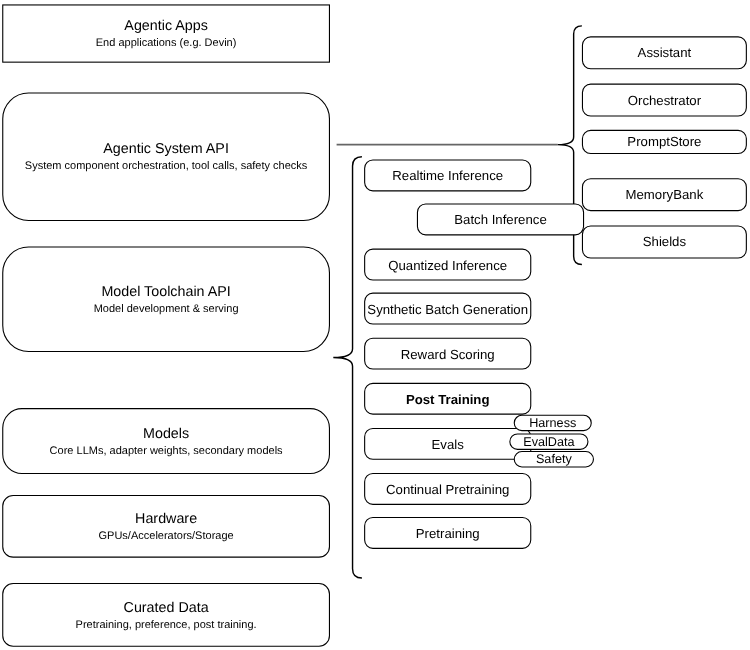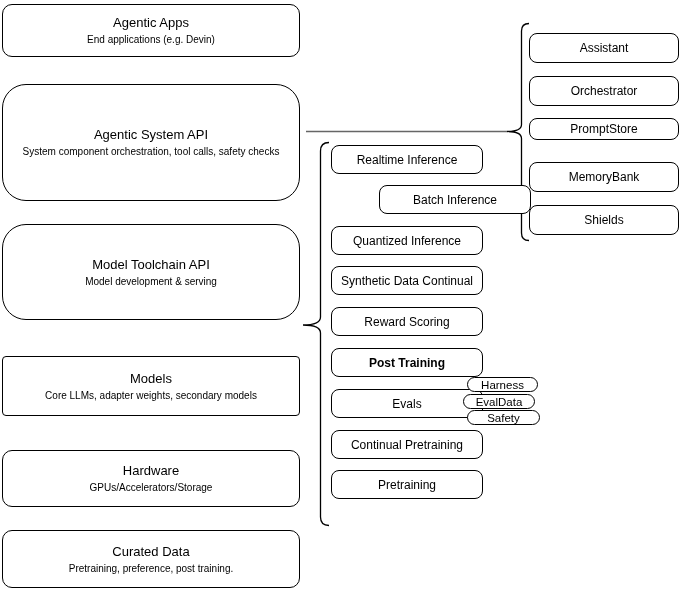--- a/index.html
+++ b/index.html
@@ -33,54 +33,54 @@
 <body>
 
 <div class="canvas">
 
   <svg class="overlay" width="682" height="591" viewBox="0 0 682 591">
     <line x1="306" y1="131.5" x2="507" y2="131.5" stroke="#666666" stroke-width="1.5"></line>
     <path d="M 329 142.5 Q 320.5 142.5 320.5 151 L 320.5 317 Q 320.5 325 303 325 Q 320.5 325 320.5 333 L 320.5 517 Q 320.5 525.5 329 525.5" fill="none" stroke="#000000" stroke-width="1.3"></path>
     <path d="M 529 23.5 Q 521.5 23.5 521.5 31 L 521.5 124.5 Q 521.5 131.5 507 131.5 Q 521.5 131.5 521.5 138.5 L 521.5 233 Q 521.5 240.5 529 240.5" fill="none" stroke="#000000" stroke-width="1.3"></path>
   </svg>
 
-  <div class="box stack-box" style="left:2px; top:4px; width:298px; height:53px; border-radius:10px;align-items:center;">
+  <div class="box stack-box" style="left:2px; top:4px; width:298px; height:53px; border-radius:0;align-items:center;">
     <div class="stack-title">Agentic Apps</div>
     <div class="stack-sub">End applications (e.g. Devin)</div>
   </div>
 
   <div class="box stack-box" style="left:2px; top:84px; width:298px; height:117px; border-radius:24px;">
     <div class="stack-title">Agentic System API</div>
     <div class="stack-sub">System component orchestration, tool calls, safety checks</div>
   </div>
 
   <div class="box stack-box" style="left:2px; top:224px; width:298px; height:96px; border-radius:24px;">
     <div class="stack-title">Model Toolchain API</div>
     <div class="stack-sub">Model development &amp; serving</div>
   </div>
 
-  <div class="box stack-box" style="left:2px; top:356px; width:298px; height:60px; border-radius:4px;">
+  <div class="box stack-box" style="left:2px; top:371px; width:298px; height:60px; border-radius:18px;">
     <div class="stack-title">Models</div>
     <div class="stack-sub">Core LLMs, adapter weights, secondary models</div>
   </div>
 
   <div class="box stack-box" style="left:2px; top:450px; width:298px; height:57px; border-radius:10px;">
     <div class="stack-title">Hardware</div>
     <div class="stack-sub">GPUs/Accelerators/Storage</div>
   </div>
 
   <div class="box stack-box" style="left:2px; top:530px; width:298px; height:58px; border-radius:10px;">
     <div class="stack-title">Curated Data</div>
     <div class="stack-sub">Pretraining, preference, post training.</div>
   </div>
 
   <div class="box node" style="left:331px; top:145px; width:152px; height:29px;">Realtime Inference</div>
   <div class="box node" style="left:331px; top:185px; width:152px; height:29px;margin-left:48px;">Batch Inference</div>
   <div class="box node" style="left:331px; top:226px; width:152px; height:29px;">Quantized Inference</div>
-  <div class="box node" style="left:331px; top:266px; width:152px; height:29px;">Synthetic Data Continual</div>
+  <div class="box node" style="left:331px; top:266px; width:152px; height:29px;">Synthetic Batch Generation</div>
   <div class="box node" style="left:331px; top:307px; width:152px; height:29px;">Reward Scoring</div>
   <div class="box node" style="left:331px; top:348px; width:152px; height:29px;font-weight:bold;">Post Training</div>
   <div class="box node" style="left:331px; top:389px; width:152px; height:29px;">Evals</div>
   <div class="box node" style="left:331px; top:430px; width:152px; height:29px;">Continual Pretraining</div>
   <div class="box node" style="left:331px; top:470px; width:152px; height:29px;">Pretraining</div>
 
   <div class="pill" style="left:467px; top:377px; width:71px; height:15px;">Harness</div>
   <div class="pill" style="left:463px; top:394px; width:72px; height:15px;">EvalData</div>
   <div class="pill" style="left:467px; top:410px; width:73px; height:15px;">Safety</div>
 

